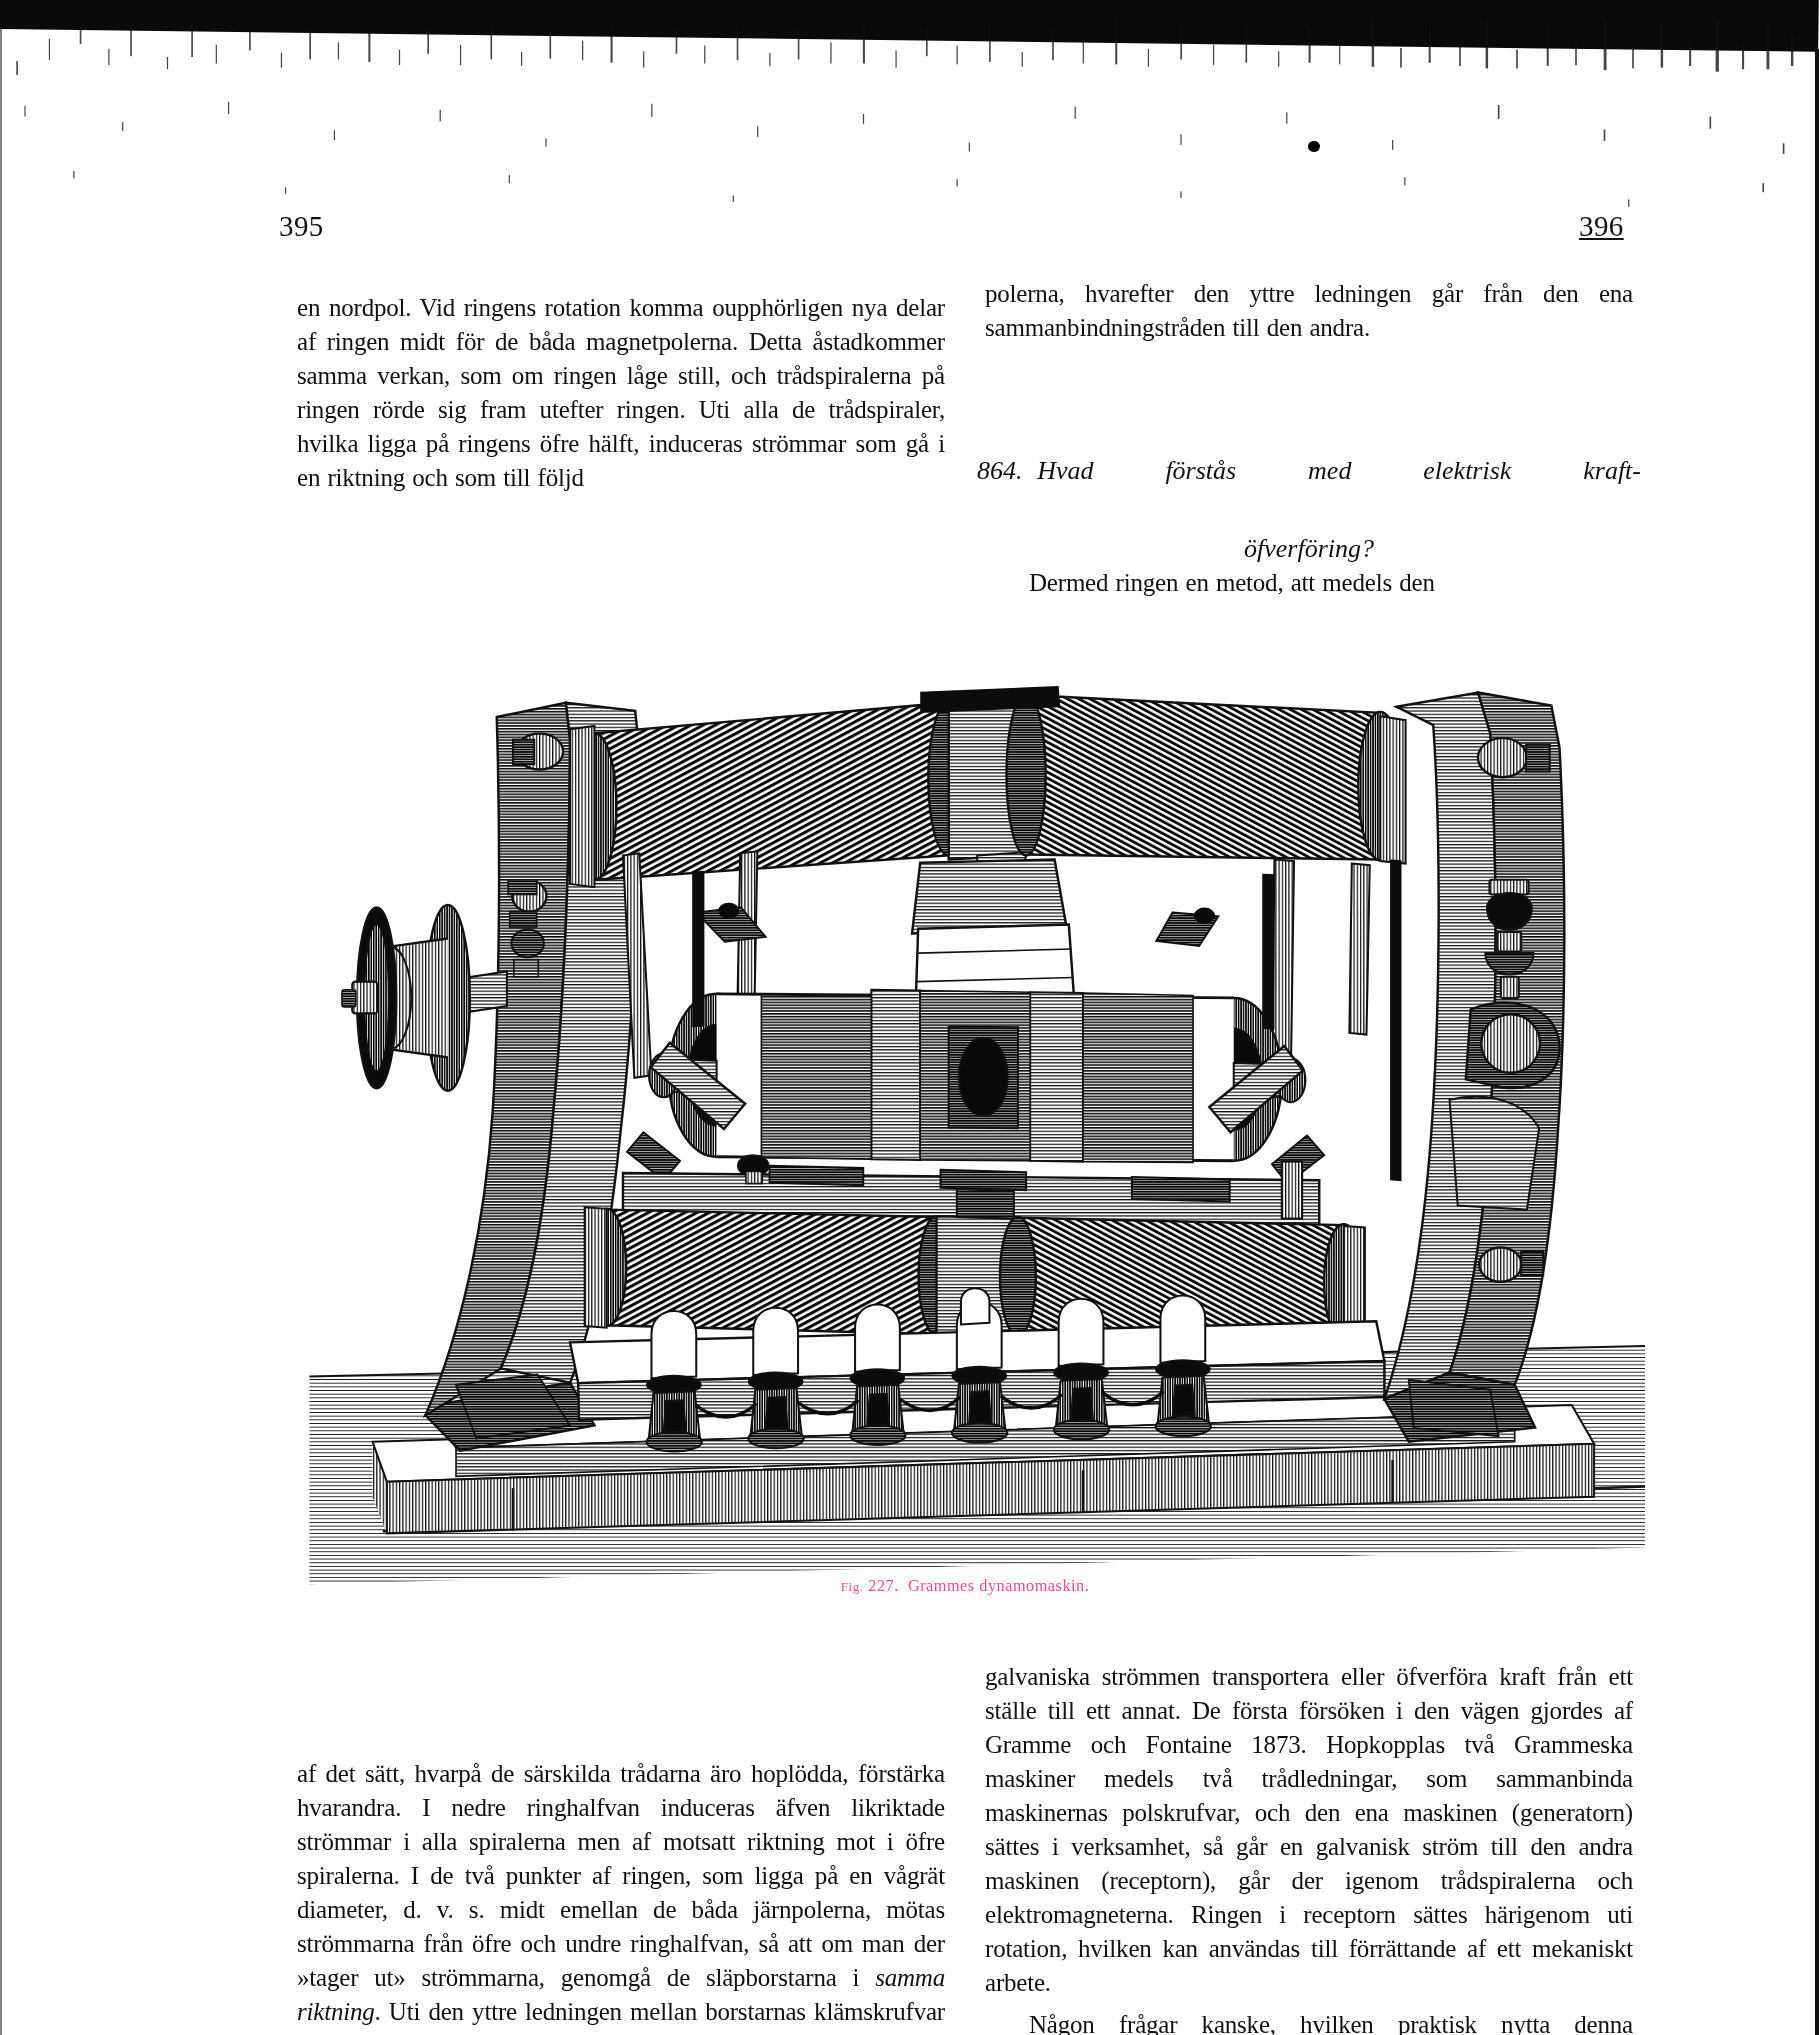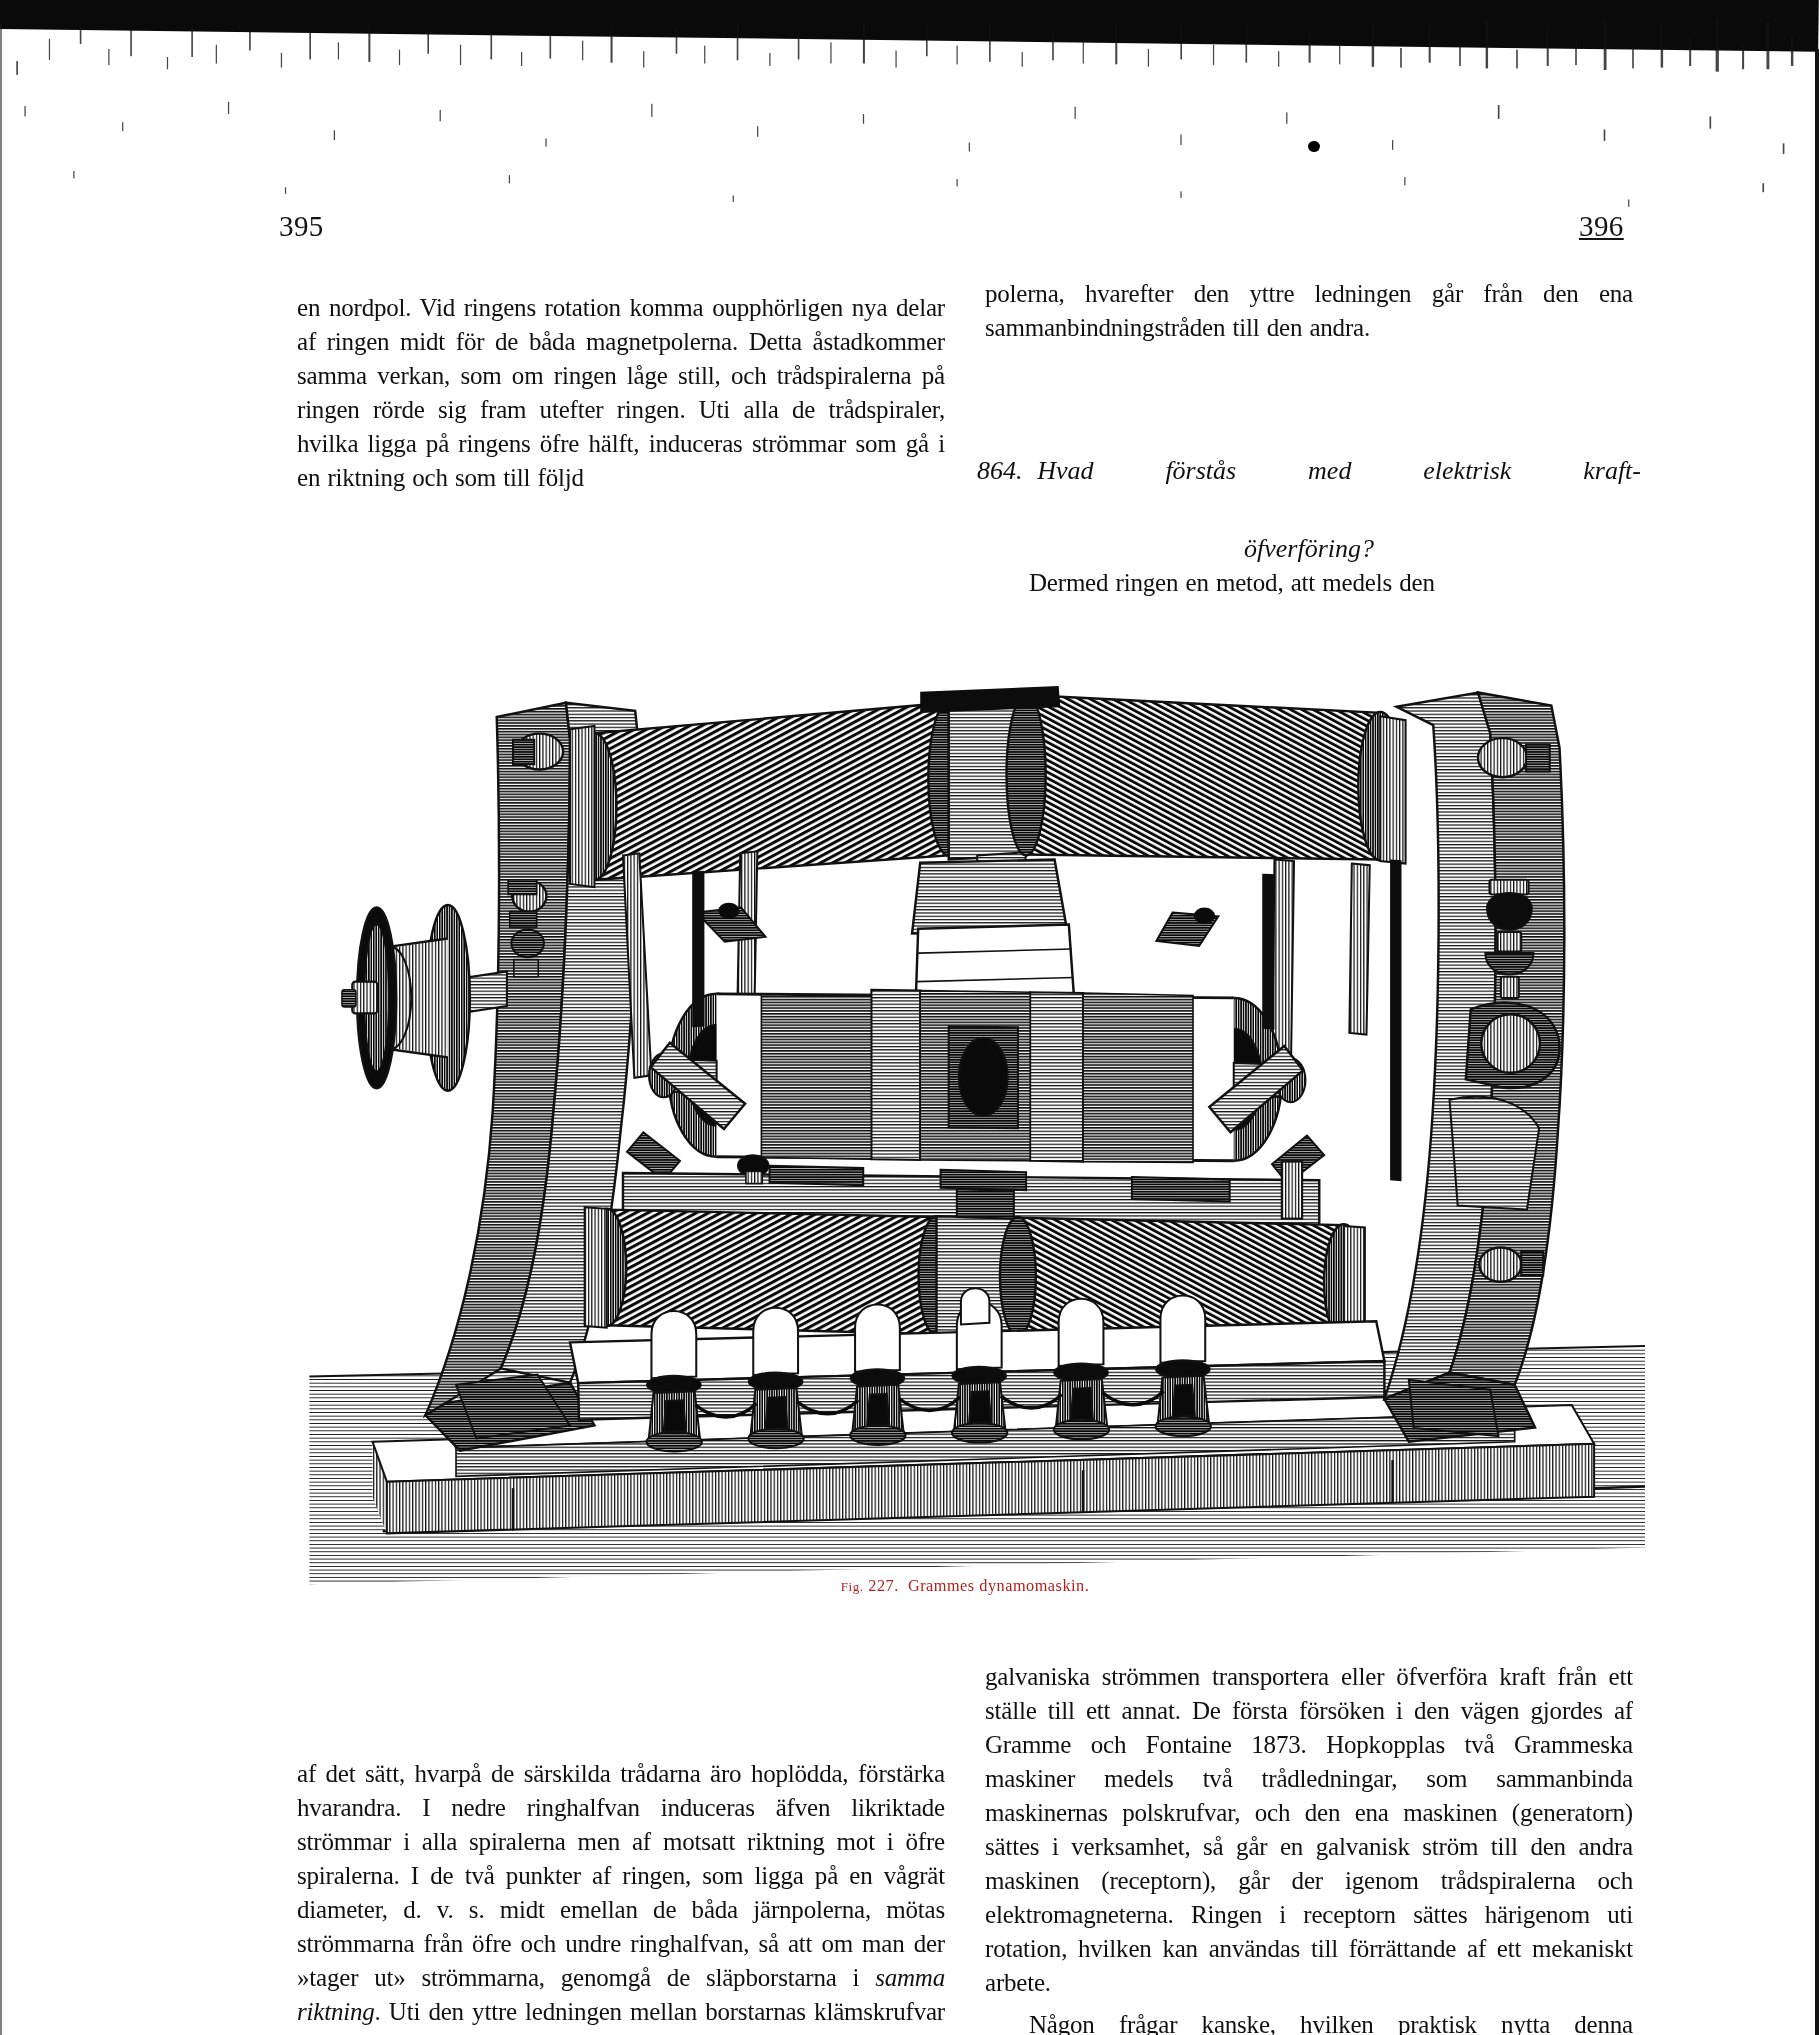--- a/index.html
+++ b/index.html
@@ -120,21 +120,21 @@
     width: 1360px;
     height: 953px;
   }
   .fig-caption {
     position: absolute;
     left: 285px;
     top: 1576px;
     width: 1360px;
     text-align: center;
     font-size: 16.3px;
-    color: #b91c1c;
+    color: #ec4899;
     letter-spacing: 0.5px;
     font-family: "Liberation Serif", "DejaVu Serif", serif;
   }
   .fig-caption .sc-small { font-size: 13px; letter-spacing: 0.6px; }
 
   .engraving {
     position: absolute;
     left: 0; top: 0;
     width: 100%; height: 100%;
   }

